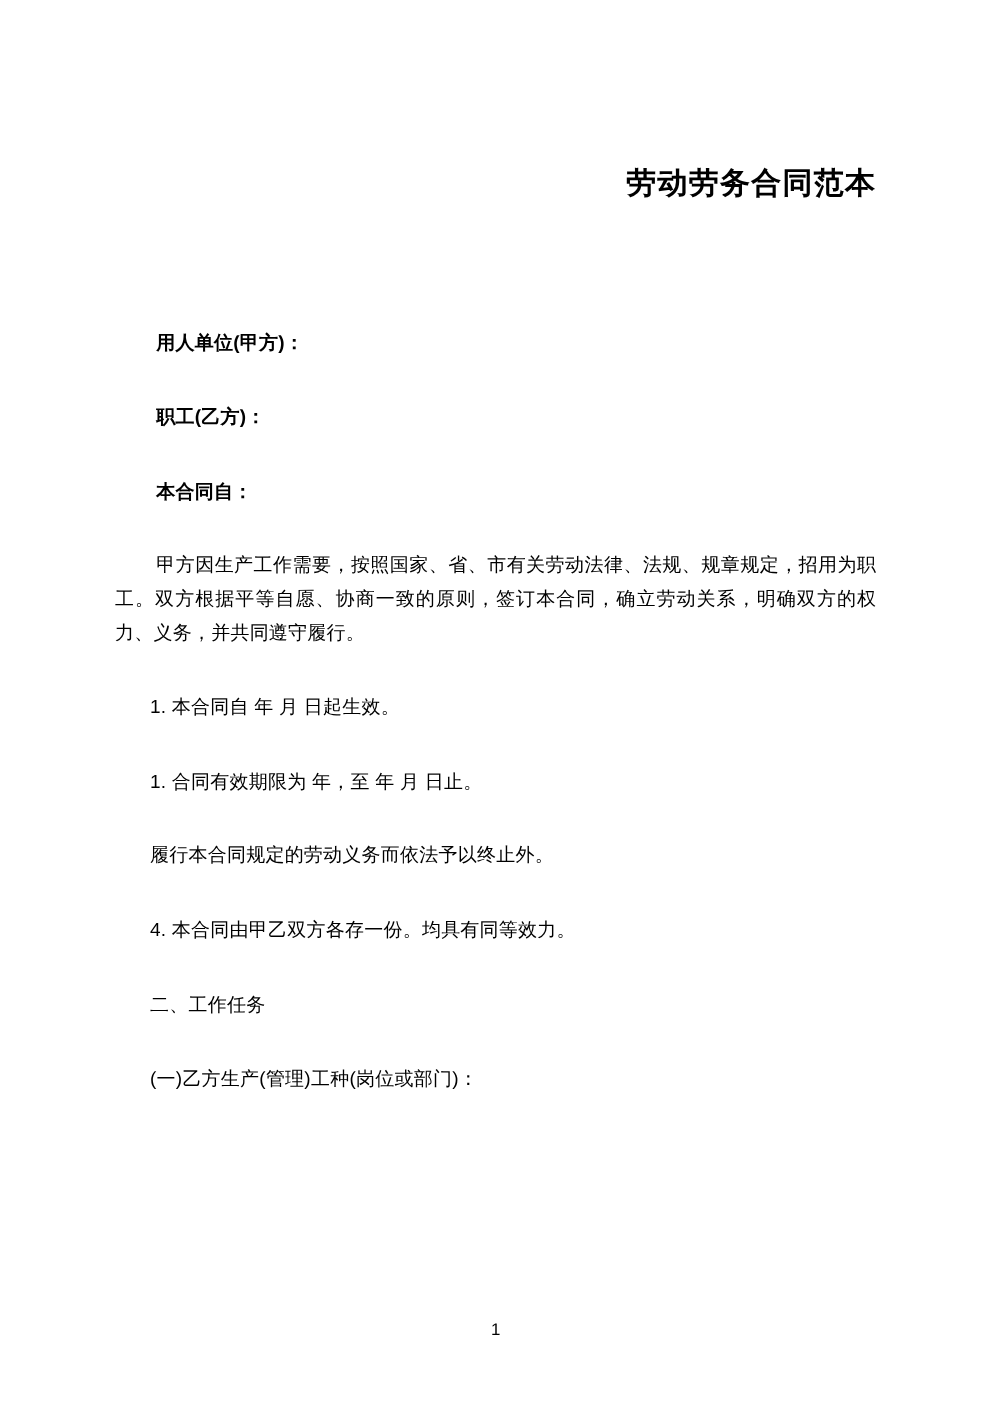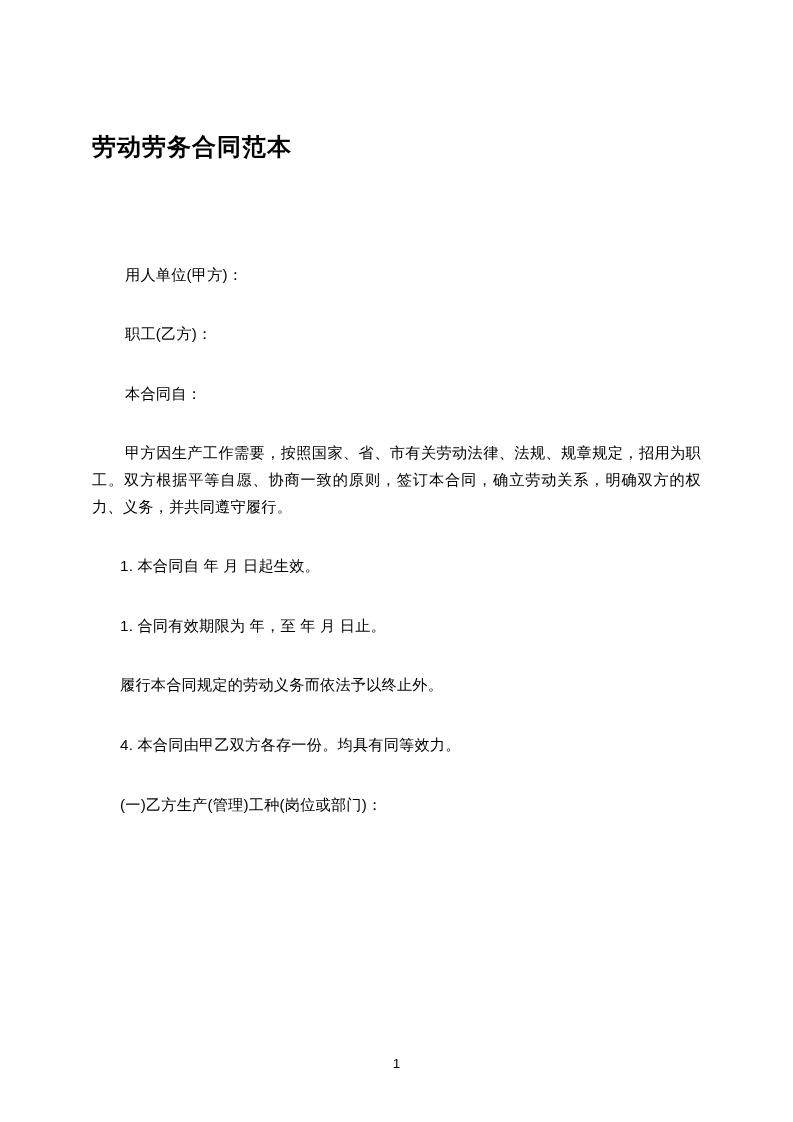--- a/index.html
+++ b/index.html
@@ -24,39 +24,40 @@
     position: absolute;
     left: 0;
     top: 0;
     width: 793px;
     padding: 0 92px;
     box-sizing: border-box;
   }
   .doc-title {
     margin: 0;
     padding-top: 130px;
-    text-align: left;
+    text-align: right;
     font-size: 24px;
     font-weight: bold;
     letter-spacing: 1px;
     line-height: 1.4;
   }
   .spacer-after-title {
     height: 98px;
   }
   p.para {
     margin: 0 0 33px 0;
     font-size: 15.2px;
     line-height: 1.75;
     text-align: justify;
     letter-spacing: 0.2px;
   }
   p.indent1 {
     text-indent: 0;
     padding-left: 33px;
+    font-weight: bold;
   }
   p.indent-first {
     text-indent: 33px;
   }
   p.indent-small {
     padding-left: 28px;
   }
   .page-number {
     position: absolute;
     left: 0;
@@ -78,18 +79,19 @@
     <div class="spacer-after-title"></div>
 
     <p class="para indent1">用人单位(甲方)：</p>
     <p class="para indent1">职工(乙方)：</p>
     <p class="para indent1">本合同自：</p>
     <p class="para indent-first">甲方因生产工作需要，按照国家、省、市有关劳动法律、法规、规章规定，招用为职工。双方根据平等自愿、协商一致的原则，签订本合同，确立劳动关系，明确双方的权力、义务，并共同遵守履行。</p>
     <p class="para indent-small">1. 本合同自 年 月 日起生效。</p>
     <p class="para indent-small">1. 合同有效期限为 年，至 年 月 日止。</p>
     <p class="para indent-small">履行本合同规定的劳动义务而依法予以终止外。</p>
     <p class="para indent-small">4. 本合同由甲乙双方各存一份。均具有同等效力。</p>
+    <p class="para indent-small">二、工作任务</p>
     <p class="para indent-small">(一)乙方生产(管理)工种(岗位或部门)：</p>
 
   </div>
 
   <div class="page-number">1</div>
 </div>
 
 </body></html>

